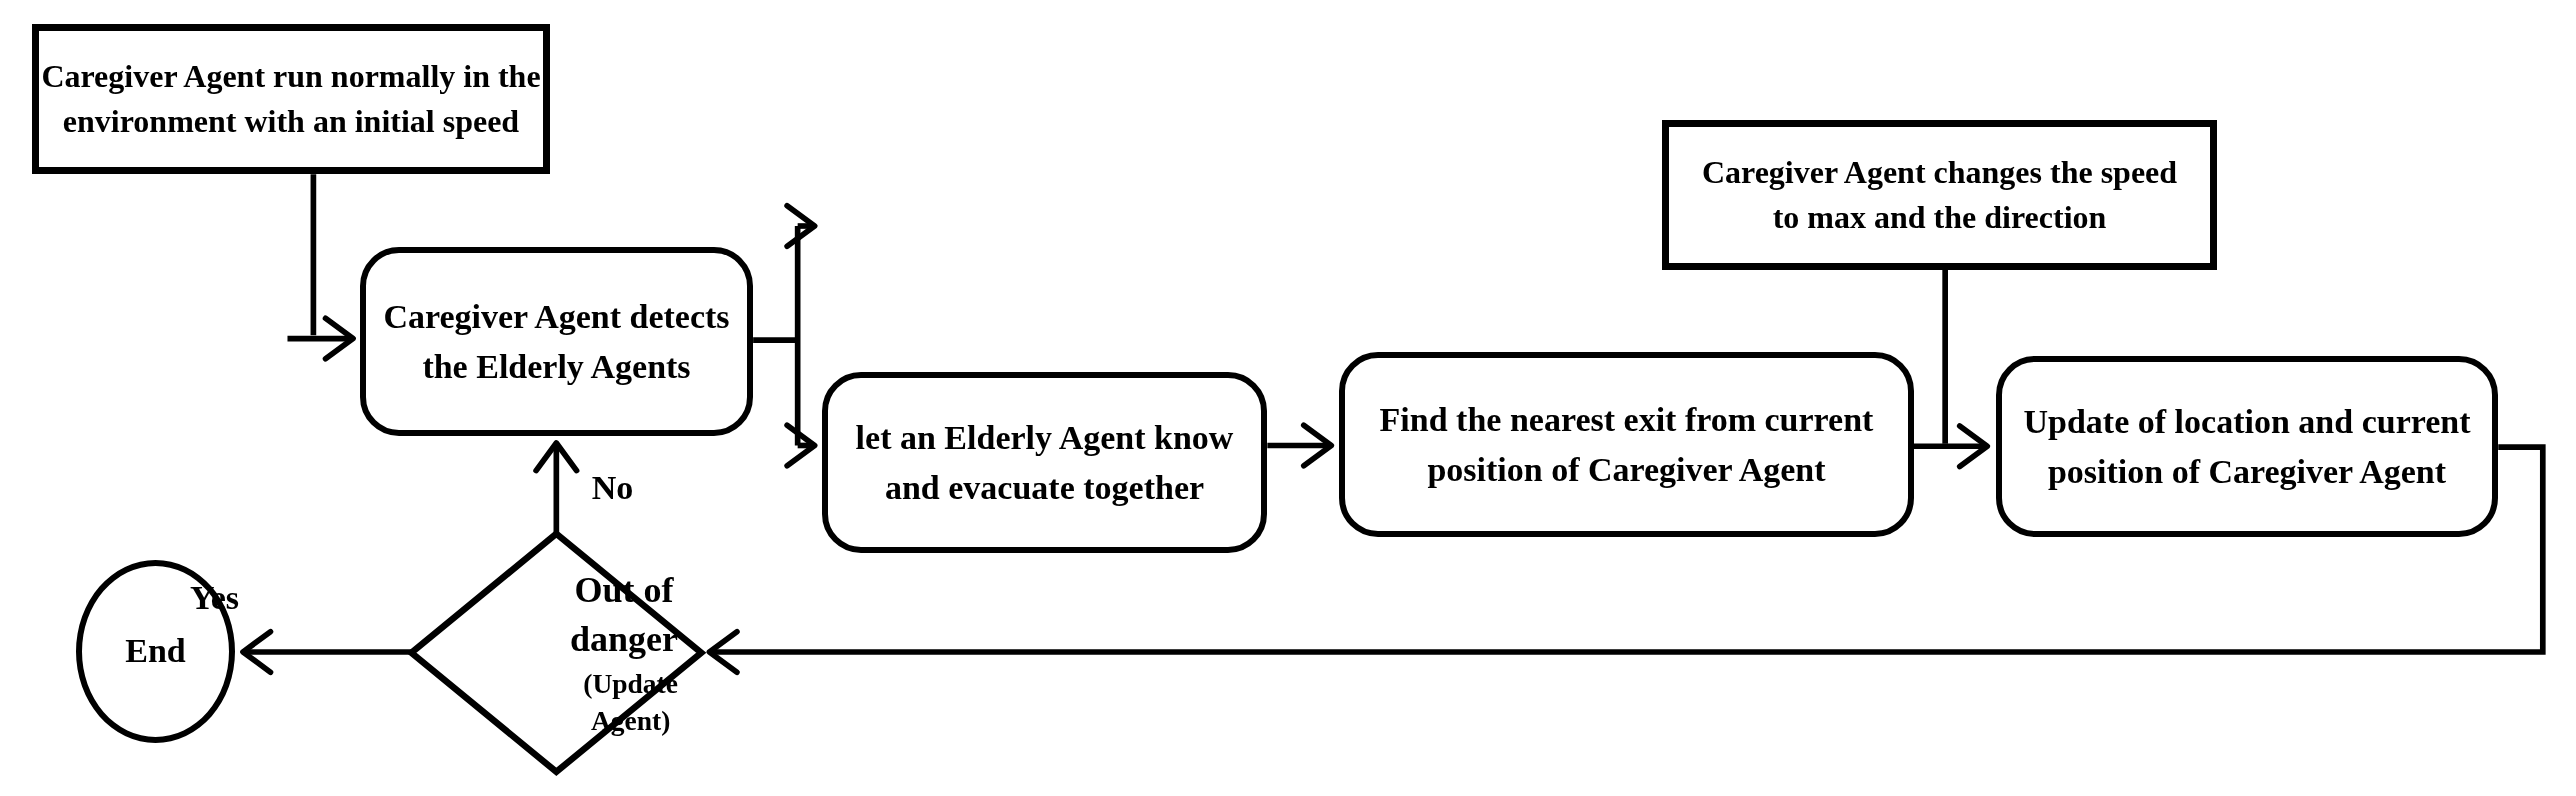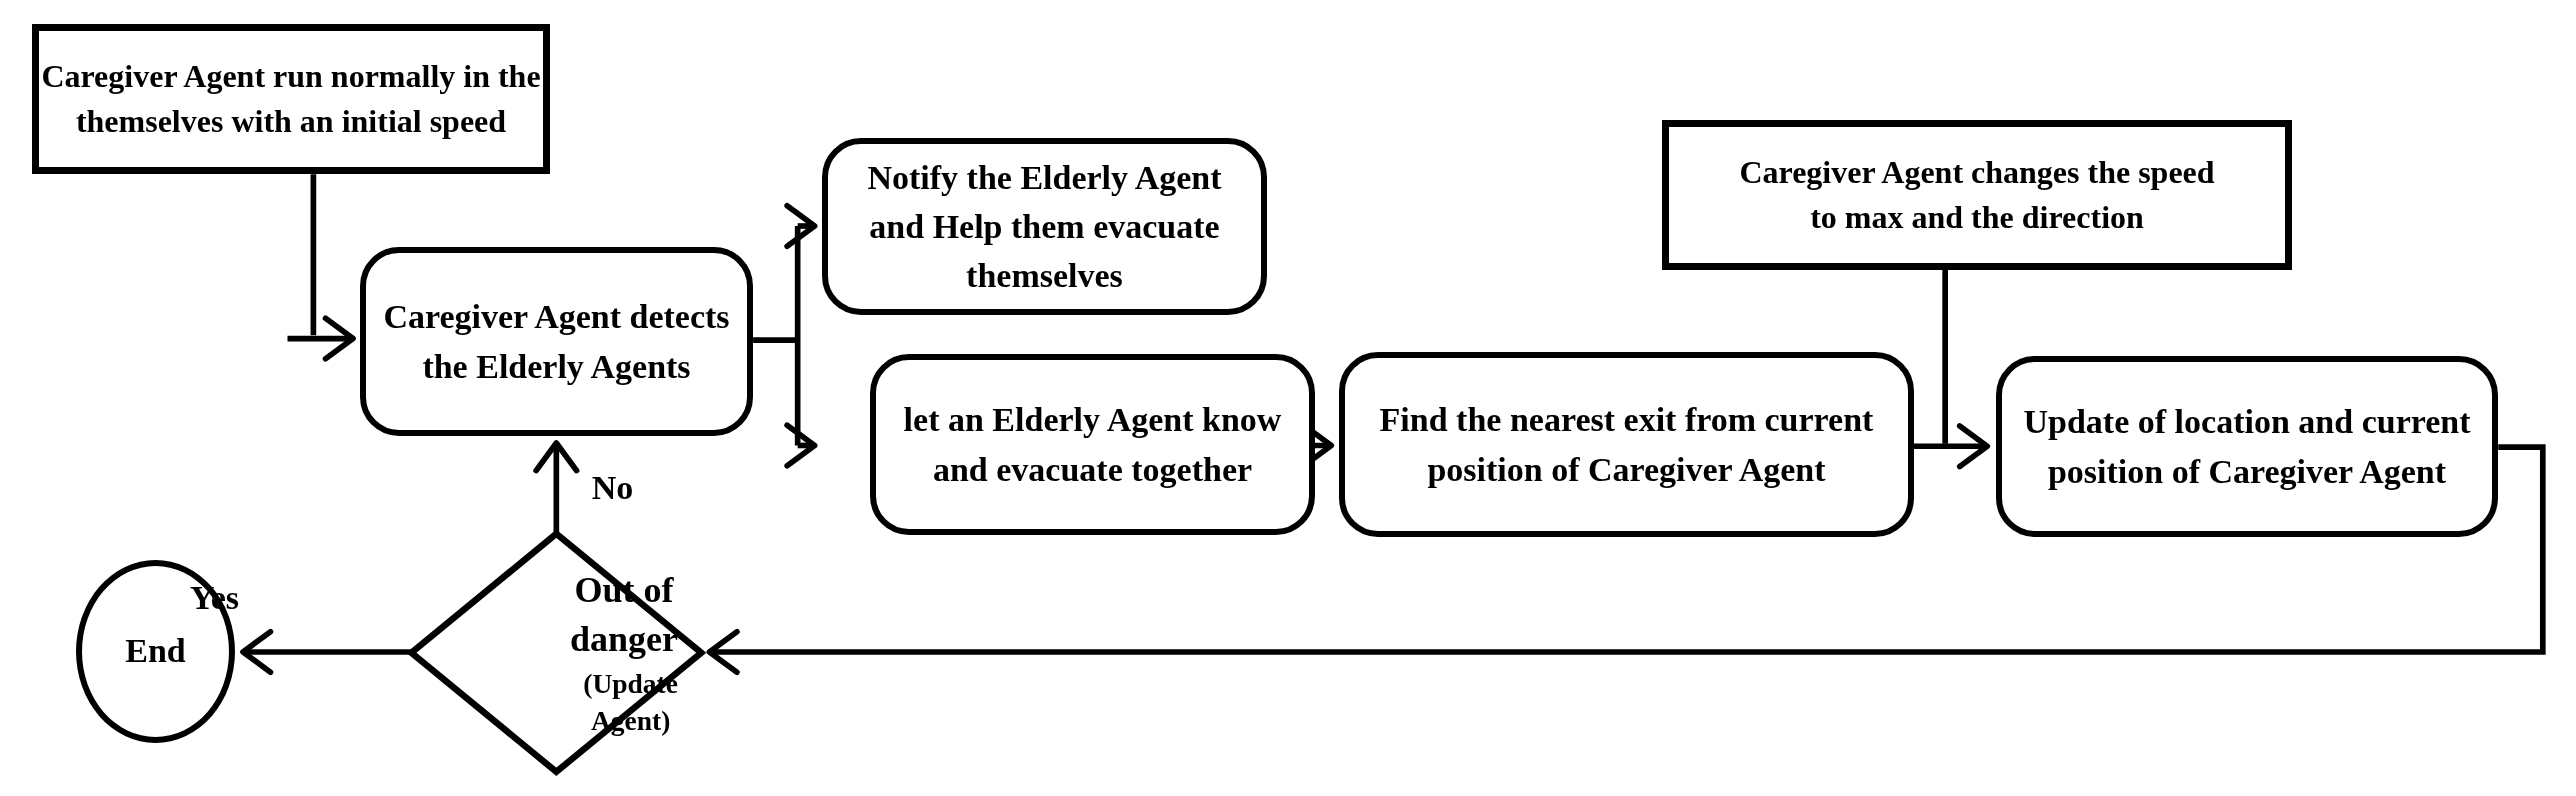--- a/index.html
+++ b/index.html
@@ -71,46 +71,41 @@
 
     <path d="M 687 660 V 547" fill="none" stroke-width="7" marker-end="url(#arrow)"></path>
 
     <path d="M 508 805 H 300" fill="none" stroke-width="7" marker-end="url(#arrow)"></path>
 
     <polygon points="687,659 866,806 687,953 508,806" fill="#ffffff" stroke-width="8" stroke-linejoin="miter"></polygon>
   </svg>
 
   <div class="node rect fs-note" style="left: 32px; top: 24px; width: 518px; height: 150px;">
     <span>Caregiver Agent run normally in the
-themselves with an initial speed</span>
+environment with an initial speed</span>
   </div>
 
 
   <div class="node rounded fs-box" style="left:360px;top:247px;width:393px;height:189px;">
     <span>Caregiver Agent detects
 the Elderly Agents</span>
   </div>
 
-  <div class="node rounded fs-box" style="left:822px;top:138px;width:445px;height:177px;">
-    <span>Notify the Elderly Agent
-and Help them evacuate
-themselves</span>
-  </div>
 
-  <div class="node rounded fs-box" style="left:822px;top:354px;width:445px;height:181px;margin-left:48px;">
+  <div class="node rounded fs-box" style="left:822px;top:372px;width:445px;height:181px;">
     <span>let an Elderly Agent know
 and evacuate together</span>
   </div>
 
   <div class="node rounded fs-box" style="left:1339px;top:352px;width:575px;height:185px;">
     <span>Find the nearest exit from current
 position of Caregiver Agent</span>
   </div>
 
-  <div class="node rect fs-note" style="left:1662px;top:120px;width:630px;height:150px;">
+  <div class="node rect fs-note" style="left:1662px;top:120px;width:555px;height:150px;">
     <span>Caregiver Agent changes the speed
 to max and the direction</span>
   </div>
 
   <div class="node rounded fs-box" style="left:1996px;top:356px;width:502px;height:181px;">
     <span>Update of location and current
 position of Caregiver Agent</span>
   </div>
 
   <div class="diamond-label" style="left:435px;top:552px;width:243px;height:201px;">

